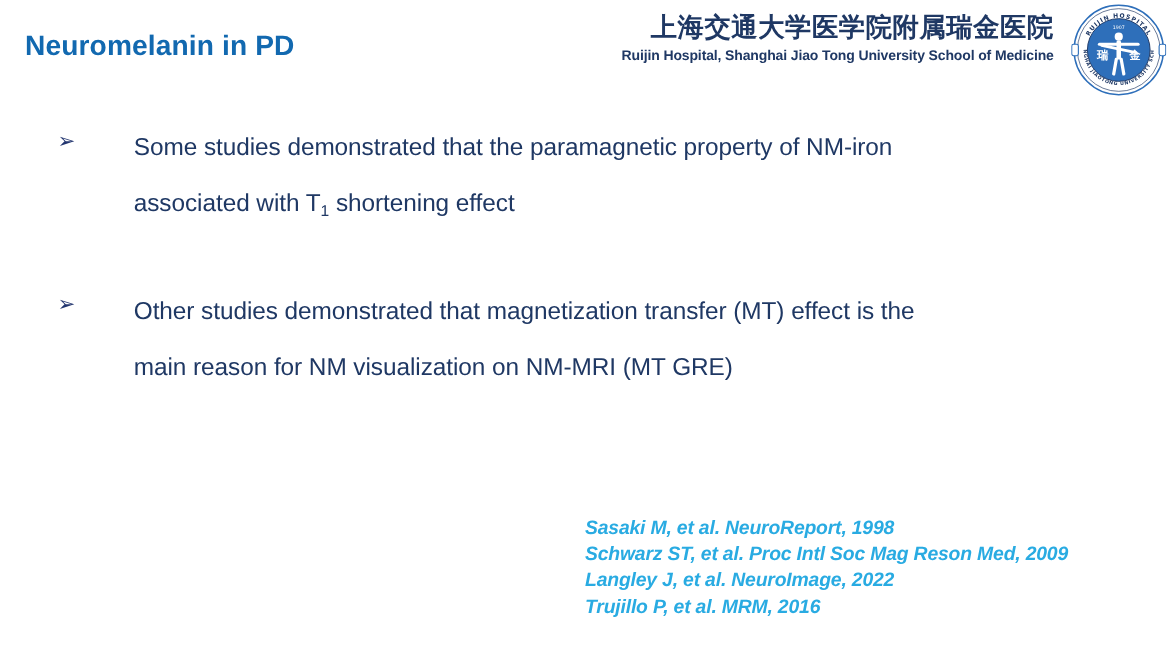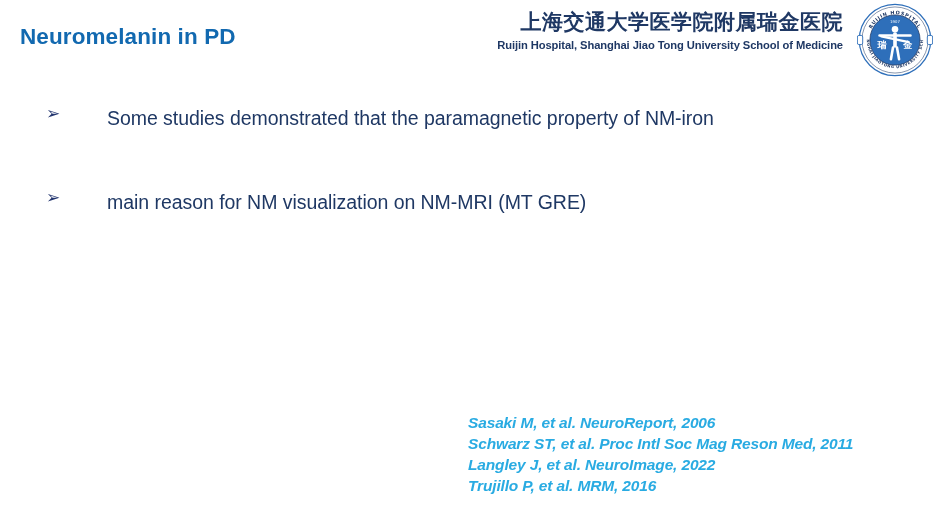--- a/index.html
+++ b/index.html
@@ -179,30 +179,32 @@
     </svg>
   </div>
 </div>
 
 <div class="content">
 
   <div class="bullet-block">
     <span class="bullet-marker">➢</span>
     <div class="bullet-lines">
       <div class="bullet-line"><span>Some studies demonstrated that the paramagnetic property of NM-iron</span></div>
+      <div class="bullet-line"><span>associated with T</span><sub>1</sub><span> shortening effect</span></div>
     </div>
   </div>
 
   <div class="bullet-block second">
     <span class="bullet-marker">➢</span>
     <div class="bullet-lines">
+      <div class="bullet-line"><span>Other studies demonstrated that magnetization transfer (MT) effect is the</span></div>
       <div class="bullet-line"><span>main reason for NM visualization on NM-MRI  (MT GRE)</span></div>
     </div>
   </div>
 
 </div>
 
 <div class="references">
-  <div class="ref-line">Sasaki M, et al. NeuroReport, 2006</div>
-  <div class="ref-line">Schwarz ST, et al. Proc Intl Soc Mag Reson Med, 2011</div>
+  <div class="ref-line">Sasaki M, et al. NeuroReport, 1998</div>
+  <div class="ref-line">Schwarz ST, et al. Proc Intl Soc Mag Reson Med, 2009</div>
   <div class="ref-line">Langley J, et al. NeuroImage, 2022</div>
   <div class="ref-line">Trujillo P, et al. MRM, 2016</div>
 </div>
 
 </body></html>

